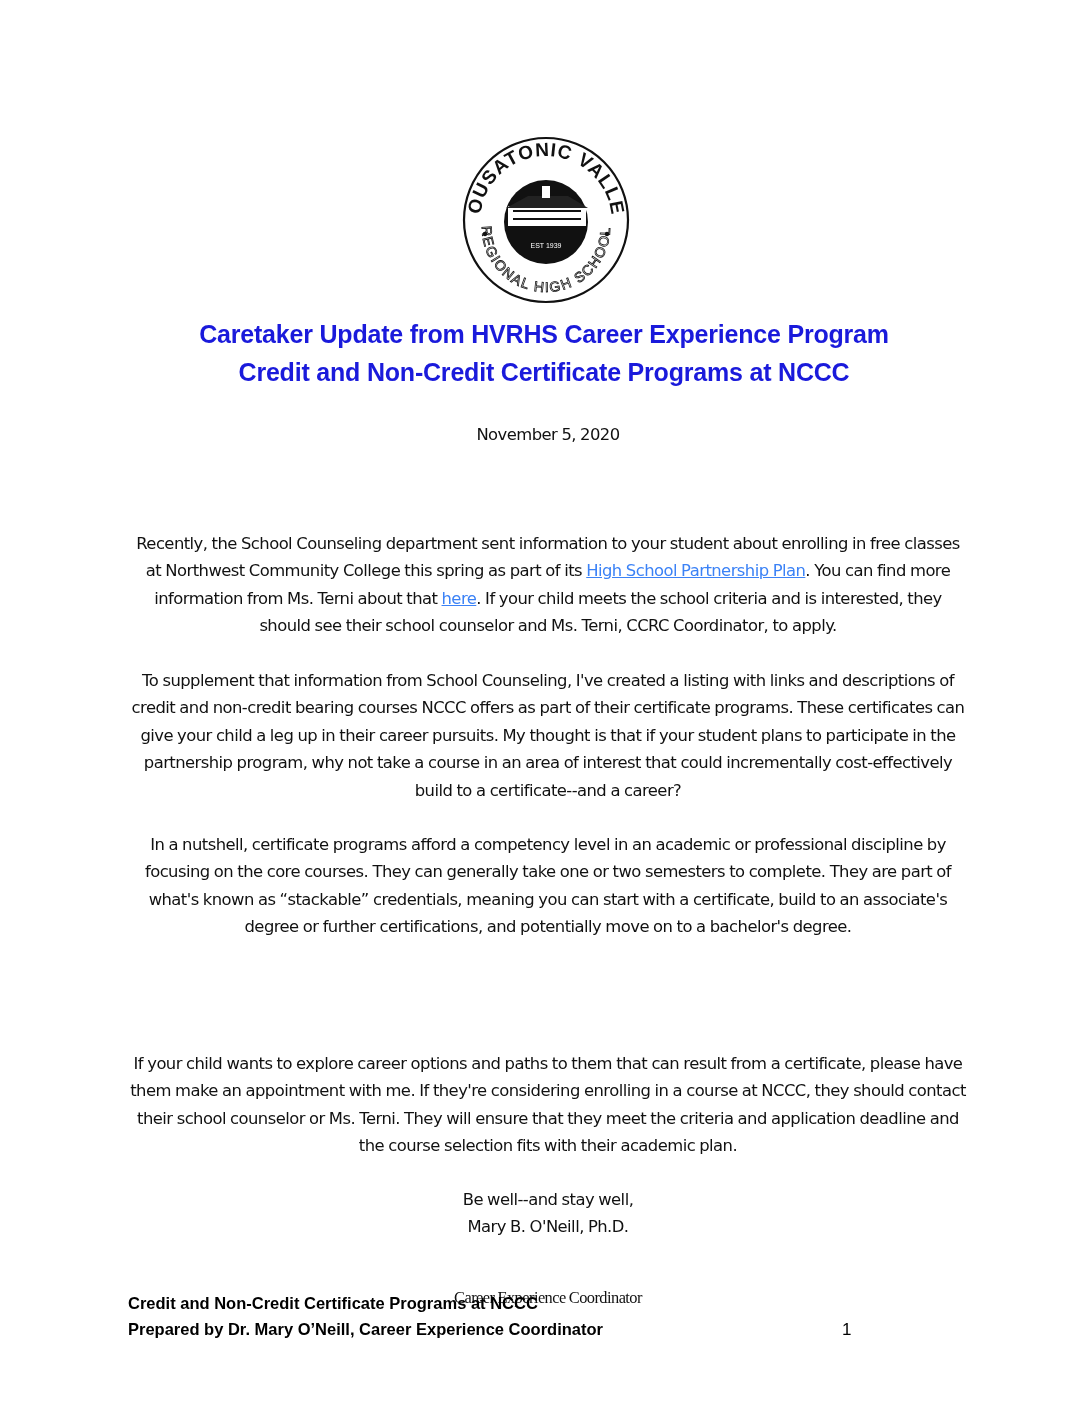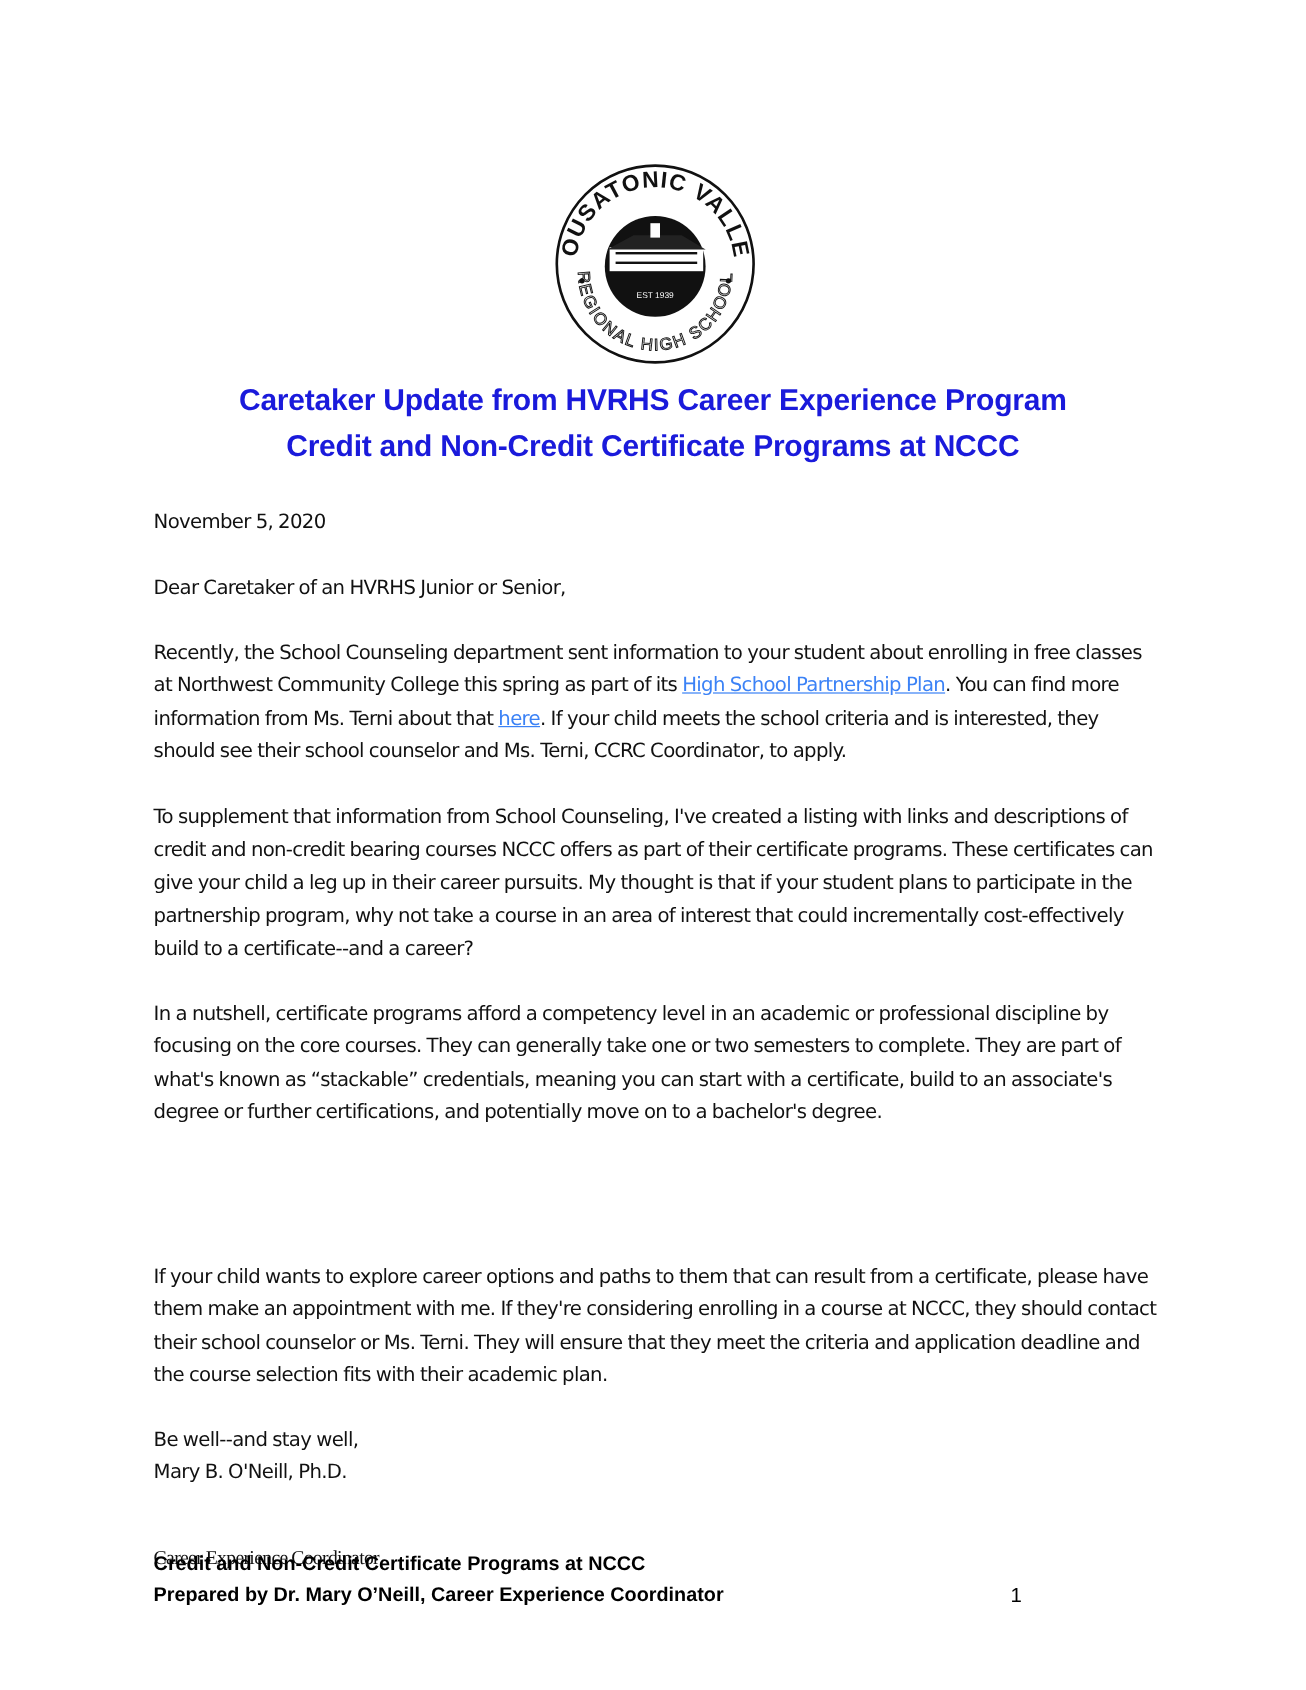--- a/index.html
+++ b/index.html
@@ -4,21 +4,21 @@
 <style>
   html, body { margin: 0; padding: 0; background: #ffffff; }
   body { width: 1088px; height: 1408px; position: relative; overflow: hidden; }
   .page { position: absolute; left: 0; top: 0; width: 1088px; height: 1408px; background: #fff; }
   .logo { position: absolute; left: 458px; top: 136px; width: 176px; height: 168px; }
   .title { position: absolute; left: 0; width: 1088px; text-align: center; color: #1a1adb;
     font-family: "Liberation Sans", sans-serif; font-weight: bold; font-size: 25px; letter-spacing: -0.2px; }
   .t1 { top: 320px; }
   .t2 { top: 358px; }
   .body-text { position: absolute; left: 128px; width: 840px; font-family: "DejaVu Sans", sans-serif;
-    font-size: 16.4px; color: #111; line-height: 27.4px; letter-spacing: -0.55px; word-spacing: -0.5px; }
+    font-size: 16.4px; color: #111; line-height: 27.4px; letter-spacing: -0.55px; word-spacing: -0.5px; text-align: center; }
   .para { margin: 0; }
   a.link { color: #3b82f6; text-decoration: underline; }
   .footer { position: absolute; left: 128px; font-family: "Liberation Sans", sans-serif; font-weight: bold;
     font-size: 16.5px; color: #000; }
   .f1 { top: 1294px; }
   .f2 { top: 1320px; text-align: right; }
   .pagenum { position: absolute; left: 842px; top: 1320px; font-family: "Liberation Sans", sans-serif; font-size: 17px; color: #000; }
 </style>
 </head>
 <body>
@@ -46,21 +46,20 @@
     <rect x="84" y="50" width="8" height="12" fill="#fff"></rect>
     <rect x="55" y="74" width="68" height="2" fill="#111"></rect>
     <rect x="55" y="82" width="68" height="2" fill="#111"></rect>
     <text x="88" y="112" font-family="Liberation Sans, sans-serif" font-size="7" fill="#fff" text-anchor="middle">EST 1939</text>
   </svg>
 
   <div class="title t1">Caretaker Update from HVRHS Career Experience Program</div>
   <div class="title t2">Credit and Non-Credit Certificate Programs at NCCC</div>
 
   <div class="body-text" style="top:421px;">November 5, 2020</div>
-  <div class="body-text" style="top:476px;">Dear Caretaker of an HVRHS Junior or Senior,</div>
 
   <p class="body-text para" style="top:530px;"><span>Recently, the School Counseling department sent information to your student about enrolling in free classes at Northwest Community College this spring as part of its </span><a class="link" href="#">High School Partnership Plan</a><span>. You can find more information from Ms. Terni about that </span><a class="link" href="#">here</a><span>. If your child meets the school criteria and is interested, they should see their school counselor and Ms. Terni, CCRC Coordinator, to apply.</span></p>
 
   <p class="body-text para" style="top:667px;">To supplement that information from School Counseling, I've created a listing with links and descriptions of credit and non-credit bearing courses NCCC offers as part of their certificate programs. These certificates can give your child a leg up in their career pursuits. My thought is that if your student plans to participate in the partnership program, why not take a course in an area of interest that could incrementally cost-effectively build to a certificate--and a career?</p>
   <p class="body-text para" style="top:831px;">In a nutshell, certificate programs afford a competency level in an academic or professional discipline by focusing on the core courses. They can generally take one or two semesters to complete. They are part of what's known as “stackable” credentials, meaning you can start with a certificate, build to an associate's degree or further certifications, and potentially move on to a bachelor's degree.</p>
   <p class="body-text para" style="top:1050px;">If your child wants to explore career options and paths to them that can result from a certificate, please have them make an appointment with me. If they're considering enrolling in a course at NCCC, they should contact their school counselor or Ms. Terni. They will ensure that they meet the criteria and application deadline and the course selection fits with their academic plan.</p>
 
   <div class="body-text" style="top:1186px;">Be well--and stay well,</div>
   <div class="body-text" style="top:1213px;">Mary B. O'Neill, Ph.D.</div>
   <div class="body-text" style="top:1284px;font-family:Liberation Serif, serif;">Career Experience Coordinator</div>

